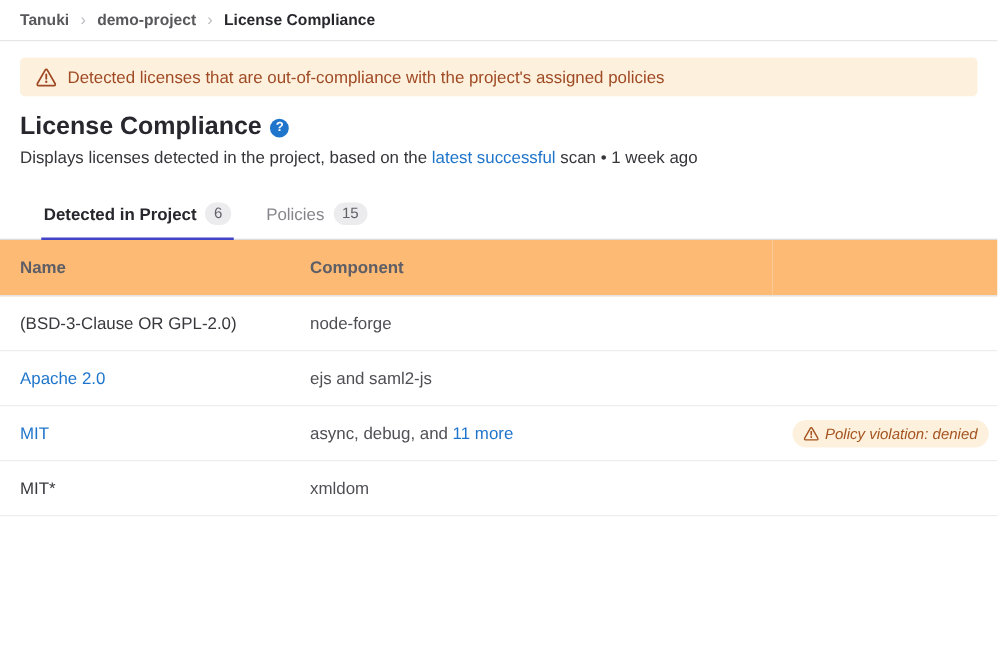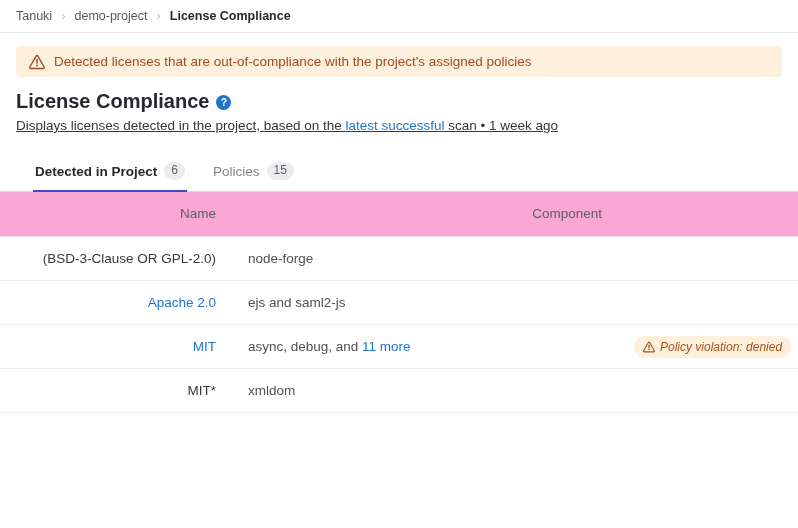--- a/index.html
+++ b/index.html
@@ -11,21 +11,21 @@
     font-size: 13.5px;
   }
 
   
   .breadcrumb {
     display: flex; align-items: center; gap: 9px;
     height: 33px; padding: 0 16px;
     border-bottom: 1px solid #e7e7ea;
     font-size: 12.5px; color: #57575c;
   }
-  .breadcrumb .crumb { cursor: pointer; }
+  .breadcrumb .crumb { cursor: pointer; font-weight: bold; }
   .breadcrumb .sep { color: #bcbcc1; font-size: 13px; line-height: 1; padding-bottom: 2px; }
   .breadcrumb .current { color: #28272d; font-weight: 700; }
 
   
   .alert {
     margin: 13px 16px 0; height: 31px;
     background: #fdf1dd; border-radius: 4px;
     display: flex; align-items: center; gap: 9px;
     padding: 0 13px; color: #a04a25;
   }
@@ -37,21 +37,21 @@
     display: flex; align-items: center; gap: 7px;
     font-size: 20px; font-weight: 700; color: #28272d;
   }
   .help-icon {
     width: 15px; height: 15px; border-radius: 50%;
     background: #1f75cb; color: #fff;
     font-size: 10.5px; font-weight: 700; line-height: 1;
     display: inline-flex; align-items: center; justify-content: center;
     cursor: pointer; margin-top: 2px;
   }
-  .subtitle { margin: 4px 16px 0; line-height: 18px; color: #35353a; text-decoration: underline; }
+  .subtitle { margin: 4px 16px 0; line-height: 18px; color: #35353a; }
   .link { color: #1f75cb; text-decoration: none; cursor: pointer; }
 
   
   .tabs {
     margin-top: 18px; padding-left: 16px;
     display: flex; gap: 24px;
     border-bottom: 1px solid #dcdcde;
   }
   .tab {
     position: relative; display: flex; align-items: center; gap: 7px;
@@ -66,30 +66,30 @@
     background: #ececef; color: #626168;
     border-radius: 10px; padding: 1px 7px 2px;
     font-size: 12px; font-weight: 400; line-height: 15px;
   }
 
   
   table { width: 100%; border-collapse: collapse; table-layout: fixed; }
   col.c-name { width: 232px; }
   col.c-status { width: 180px; }
   thead th {
-    background: #f9a8d4; border-bottom: 1px solid #e3e3e6;
-    font-weight: 400; color: #5e5e66; text-align: right;
+    background: #fdba74; border-bottom: 1px solid #e3e3e6;
+    font-weight: 700; color: #5e5e66; text-align: left;
     padding: 14px 16px; line-height: 16px;
   }
   tbody td {
     border-bottom: 1px solid #ededf0;
     padding: 13px 16px; line-height: 17px;
     color: #4f4f55; vertical-align: middle;
   }
-  td.cell-name { color: #38383d; text-align: right; }
+  td.cell-name { color: #38383d; }
   td.cell-name .link { color: #1f75cb; }
   td.cell-status { text-align: right; padding-top: 9px; padding-bottom: 9px; font-style: italic; }
   .policy-badge {
     display: inline-flex; align-items: center; gap: 5px;
     background: #fdf1dd; color: #a4531f;
     border-radius: 12px; padding: 4px 9px;
     font-size: 12px; line-height: 14px; white-space: nowrap;
   }
 </style>
 </head>

